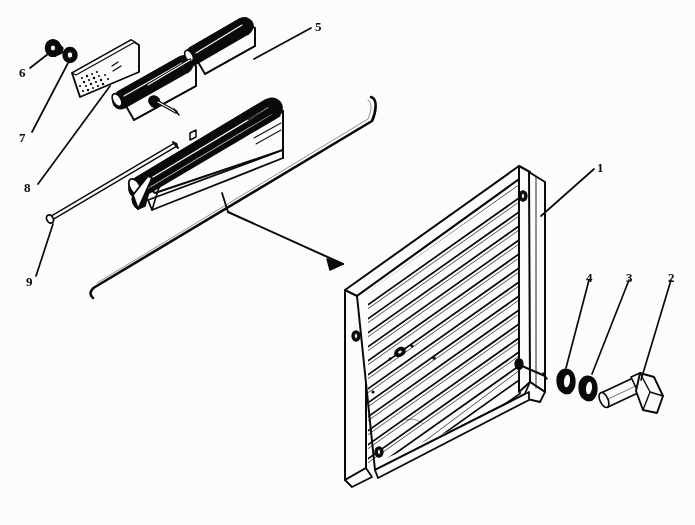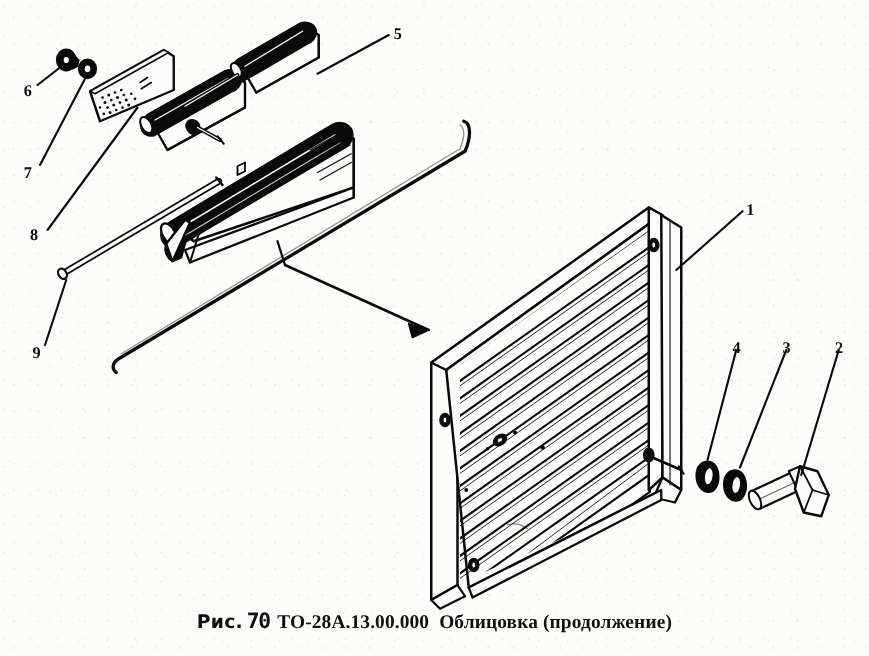--- a/index.html
+++ b/index.html
@@ -365,17 +365,14 @@
   <div class="callout" style="left:315px; top:20px;"><span>5</span></div>
 
   <div class="callout" style="left:19px; top:66px;"><span>6</span></div>
 
   <div class="callout" style="left:19px; top:131px;"><span>7</span></div>
 
   <div class="callout" style="left:24px; top:181px;"><span>8</span></div>
 
   <div class="callout" style="left:26px; top:275px;"><span>9</span></div>
 
-  <div class="caption">
-    <span class="cap-fig">Рис.</span><span class="cap-num">70</span><span class="cap-title">ТО-28А.13.00.000</span><span class="cap-title" style="padding-left:8px;">Облицовка  (продолжение)</span>
-  </div>
 
 </div>
 
 </body></html>

